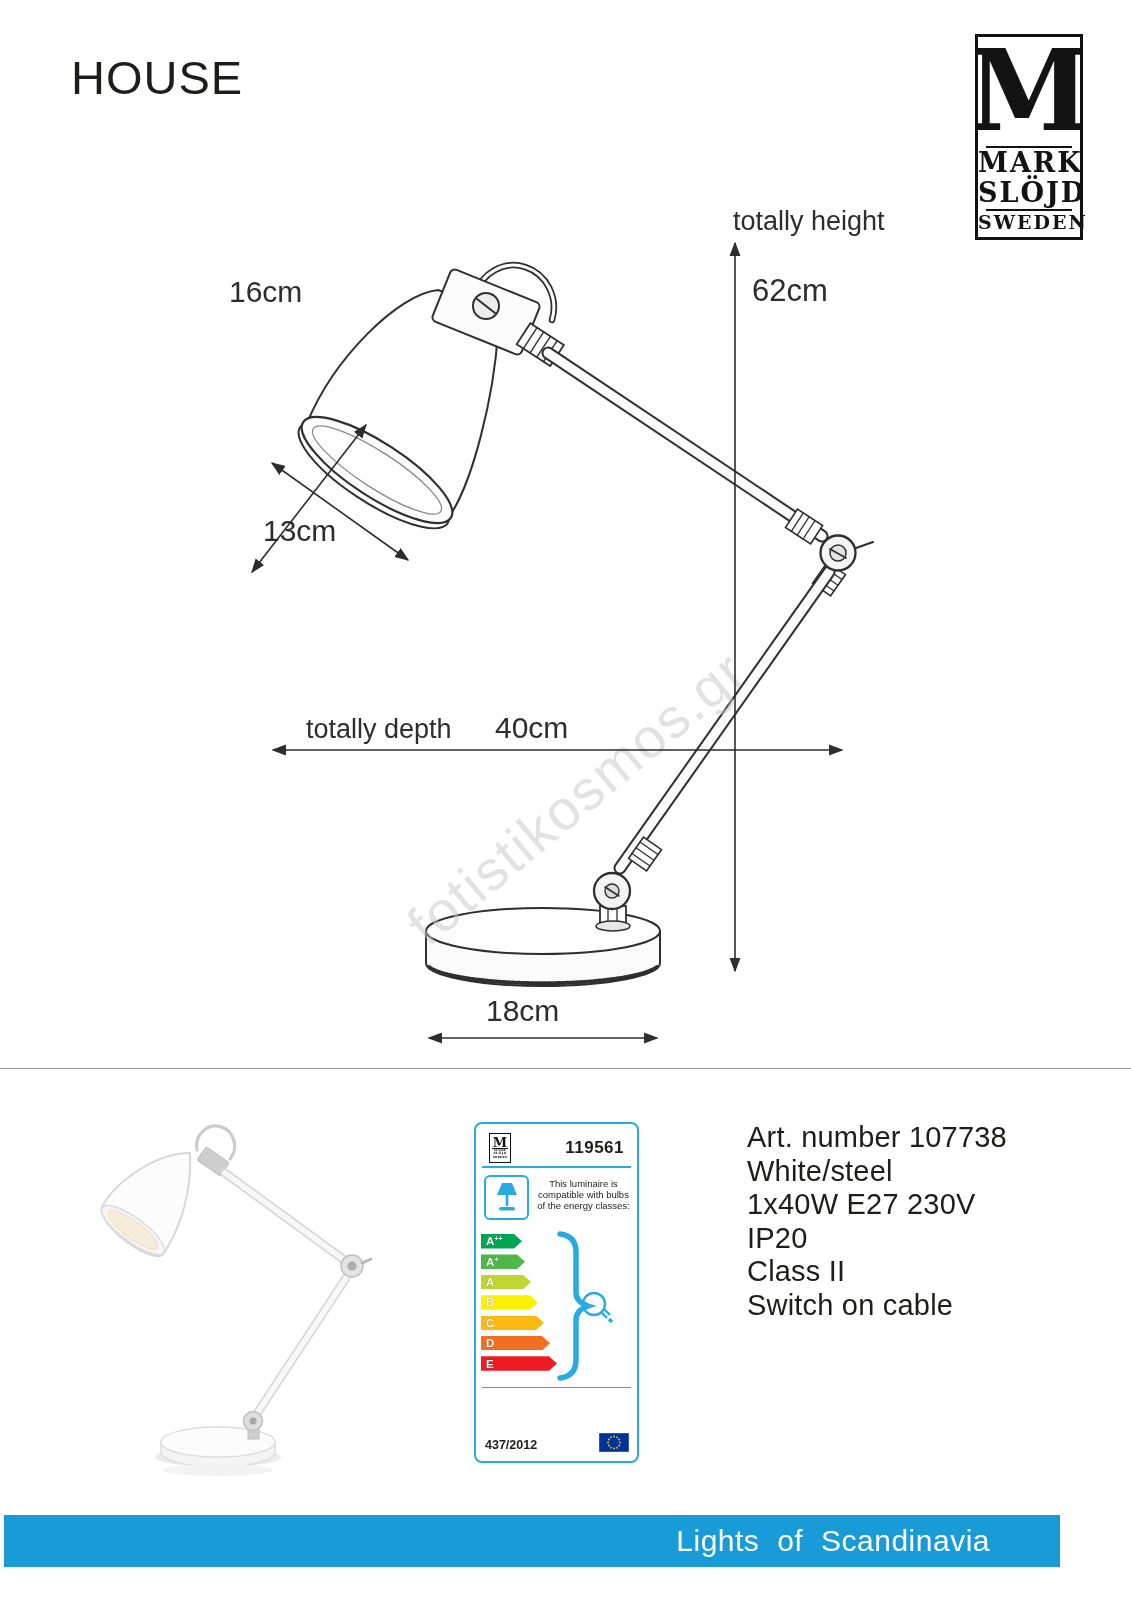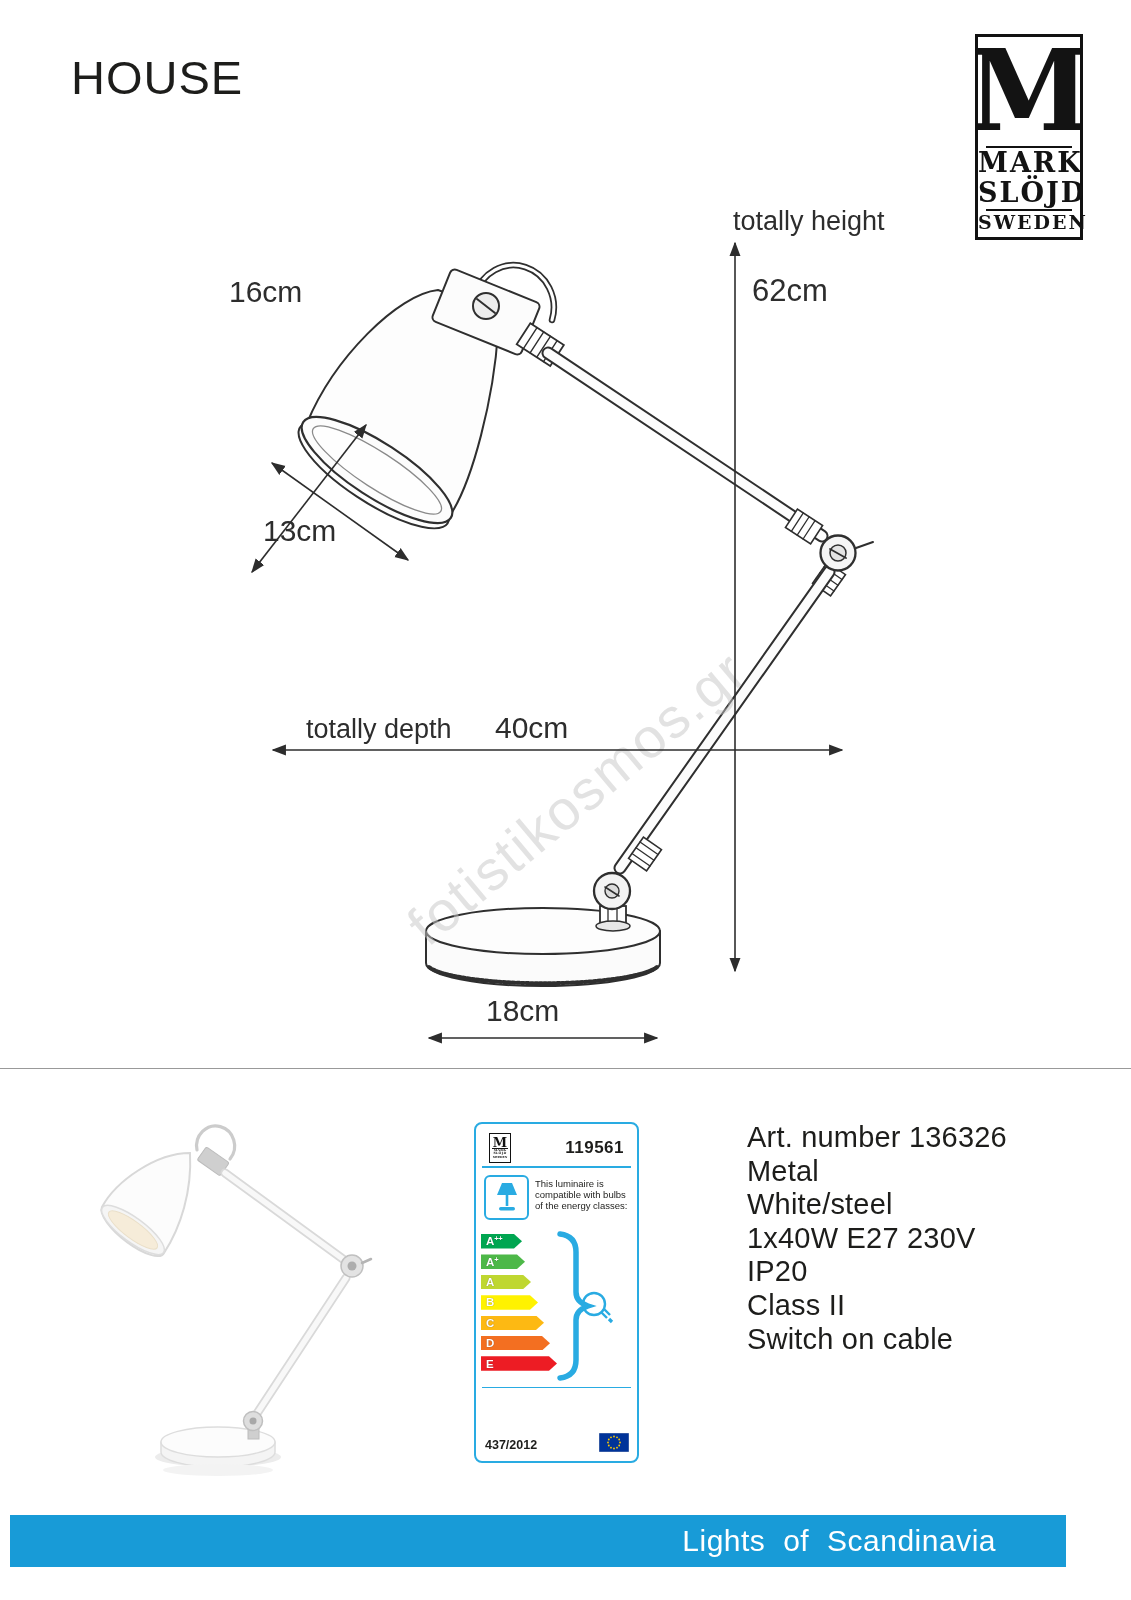--- a/index.html
+++ b/index.html
@@ -38,42 +38,42 @@
   .mini-logo{position:absolute;left:13px;top:9px;width:22px;height:30px;border:1.5px solid #111;
              box-sizing:border-box;display:flex;flex-direction:column;justify-content:center;
              font-family:"DejaVu Serif",serif;background:#fff;}
   .mini-m{font-size:13px;font-weight:bold;line-height:.85;text-align:center;color:#111;}
   .mini-div{border-top:1px solid #111;margin:0 2px;}
   .mini-word{font-size:3.2px;font-weight:bold;text-align:center;letter-spacing:.3px;line-height:1.1;color:#111;}
   .mini-sweden{font-size:2.8px;font-weight:bold;text-align:center;line-height:1.2;color:#111;}
   .el-number{position:absolute;right:13px;top:14px;font-size:17px;font-weight:bold;
              letter-spacing:.5px;color:#1d1d1b;}
   .el-div{border-top:2px solid var(--label-blue,#29abe2);margin:0 6px;}
-  .el-iconrow{display:flex;gap:6px;padding:7px 5px 0 8px;}
+  .el-iconrow{display:flex;gap:6px;padding:7px 5px 0 8px;text-align:center;}
   .el-iconbox{width:45px;height:45px;border:2px solid var(--label-blue,#29abe2);border-radius:6px;
               box-sizing:border-box;display:flex;align-items:center;justify-content:center;flex:none;}
   .el-desc{font-size:9.5px;line-height:1.18;color:#1d1d1b;font-weight:500;width:100px;padding-top:3px;}
   .el-classes{position:absolute;left:5px;top:110px;}
   .e-row{height:14.5px;margin-bottom:5.9px;display:flex;align-items:center;color:#fff;
          font-weight:bold;font-size:11.5px;padding-left:5px;box-sizing:border-box;
          clip-path:polygon(0 0,calc(100% - 8px) 0,100% 50%,calc(100% - 8px) 100%,0 100%);
          text-shadow:0 0 1px rgba(0,0,0,.5);}
   .e-sup{font-size:7.5px;margin-top:-5px;letter-spacing:-.5px;}
   .el-brace{position:absolute;left:80px;top:106px;}
   .el-bulb{position:absolute;left:104px;top:164px;}
   .el-div2{position:absolute;left:6px;right:6px;top:263px;border-top:1.5px solid var(--label-blue,#29abe2);}
   .el-reg{position:absolute;left:9px;bottom:9px;font-size:12.5px;font-weight:bold;color:#1d1d1b;}
   .eu-flag{position:absolute;right:8px;bottom:9px;}
 
   
   .specs{position:absolute;left:747px;top:1121px;}
   .spec-line{font-size:29px;line-height:33.6px;color:#1d1d1b;letter-spacing:.2px;white-space:nowrap;}
 
   
-  .footer-bar{position:absolute;left:10px;top:1515px;width:1056px;height:52px;
+  .footer-bar{position:absolute;left:4px;top:1515px;width:1056px;height:52px;
               background:var(--accent-blue,#189bd7);}
   .footer-text{position:absolute;right:70px;top:0;line-height:52px;color:#fff;font-size:30px;
                letter-spacing:.5px;word-spacing:9px;}
 </style>
 </head>
 <body>
 
 <div class="page">
 
   <div class="title">HOUSE</div>
@@ -296,23 +296,22 @@
         <circle cx="9.8" cy="12.5" r="0.9"></circle>
           <circle cx="9" cy="9.5" r="0.9"></circle>
         <circle cx="9.8" cy="6.5" r="0.9"></circle>
           <circle cx="12" cy="4.3" r="0.9"></circle>
       </g>
     </svg>
   </div>
 
   <div class="specs">
 
-      <div class="spec-line">Art. number 136326</div>
-
-      <div class="spec-line">Metal</div>
+      <div class="spec-line">Art. number 107738</div>
+
 
       <div class="spec-line">White/steel</div>
 
       <div class="spec-line">1x40W E27 230V</div>
 
       <div class="spec-line">IP20</div>
 
       <div class="spec-line">Class II</div>
 
 

